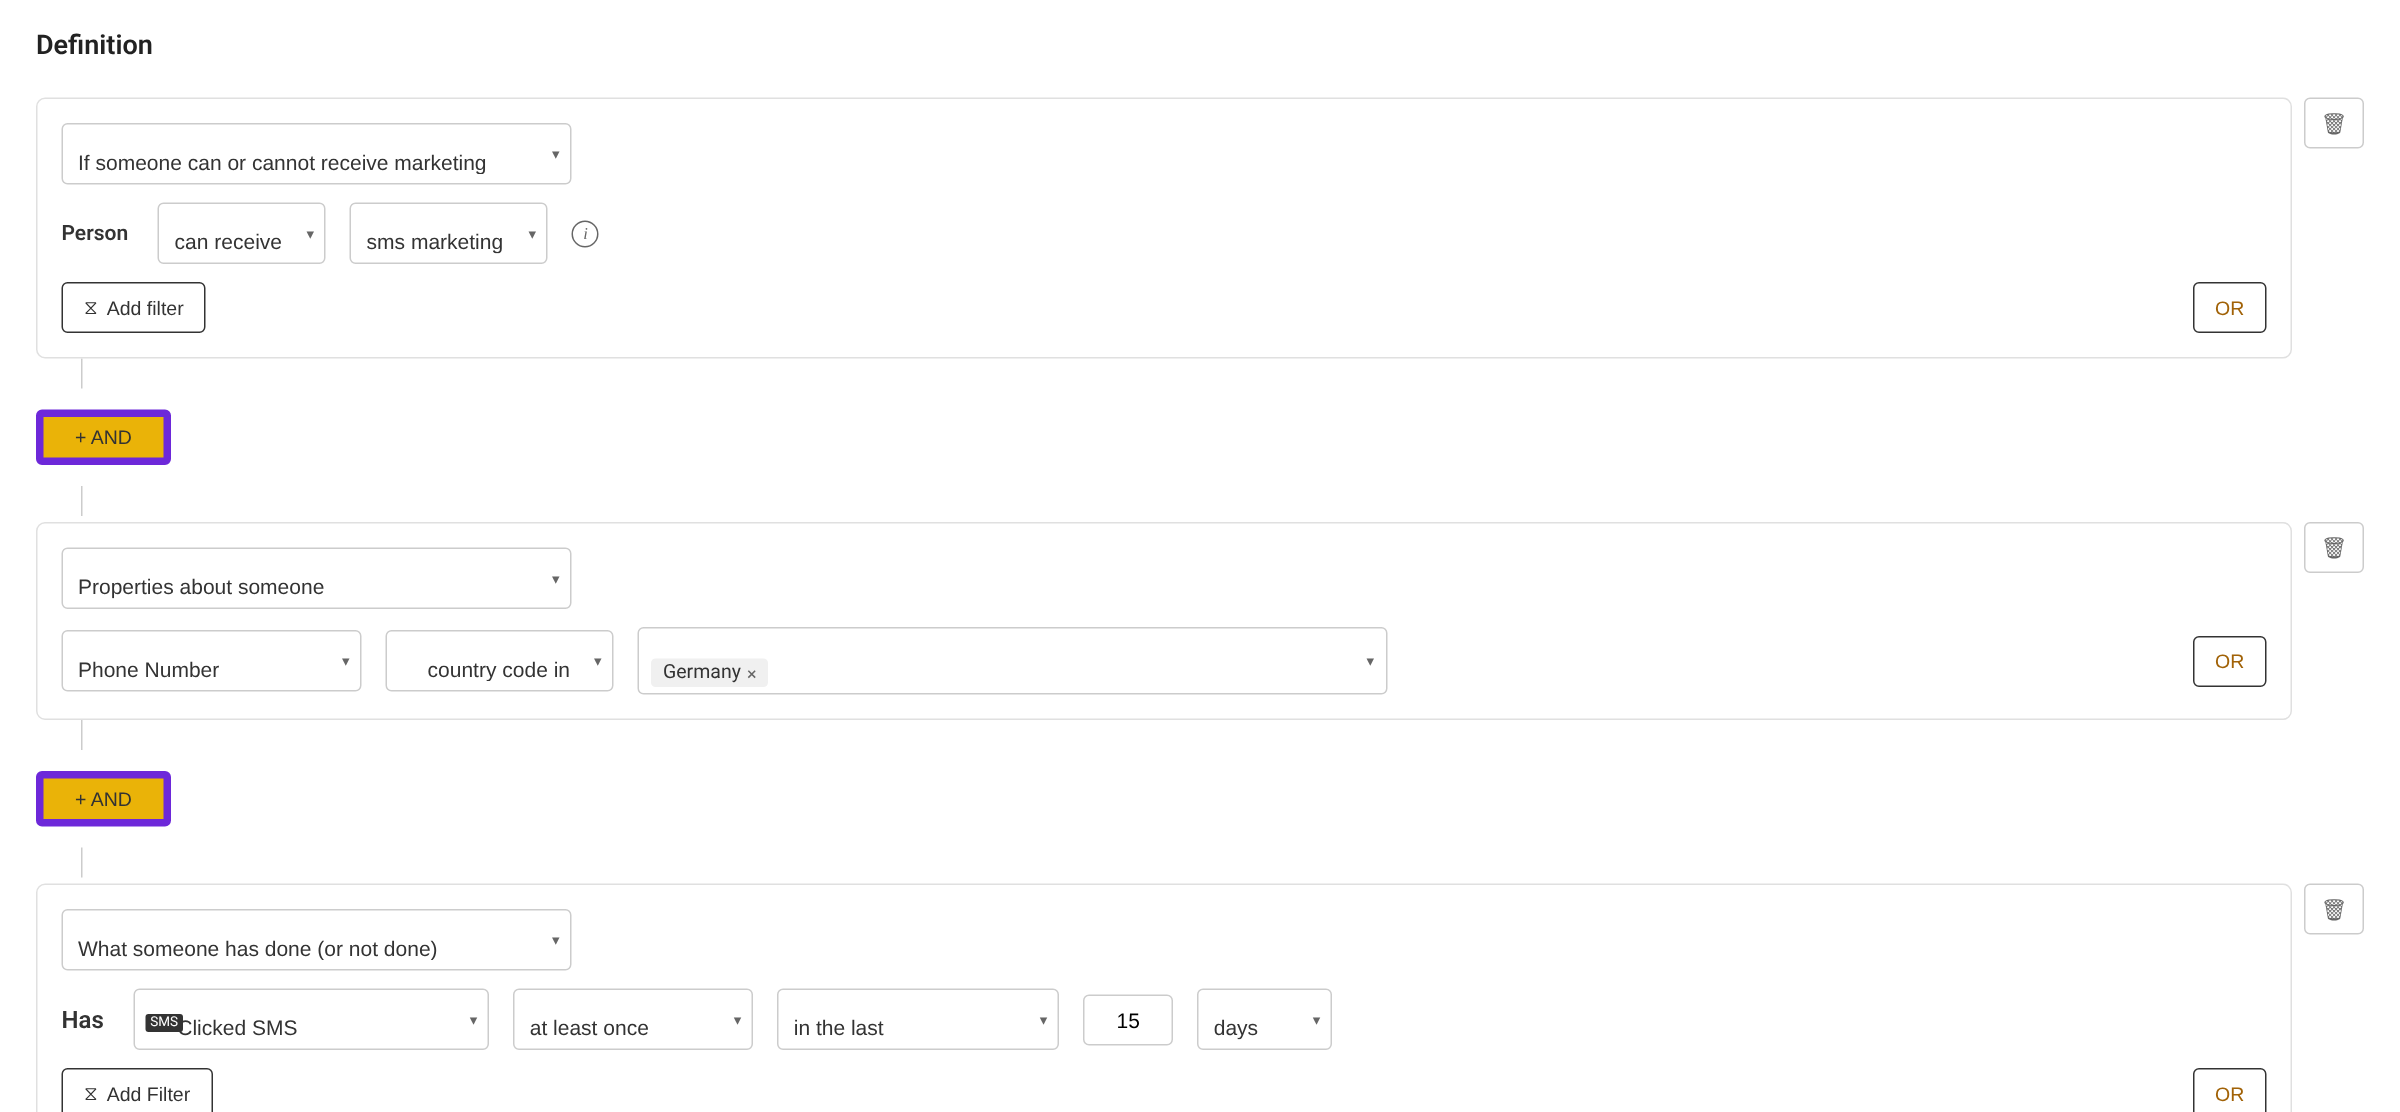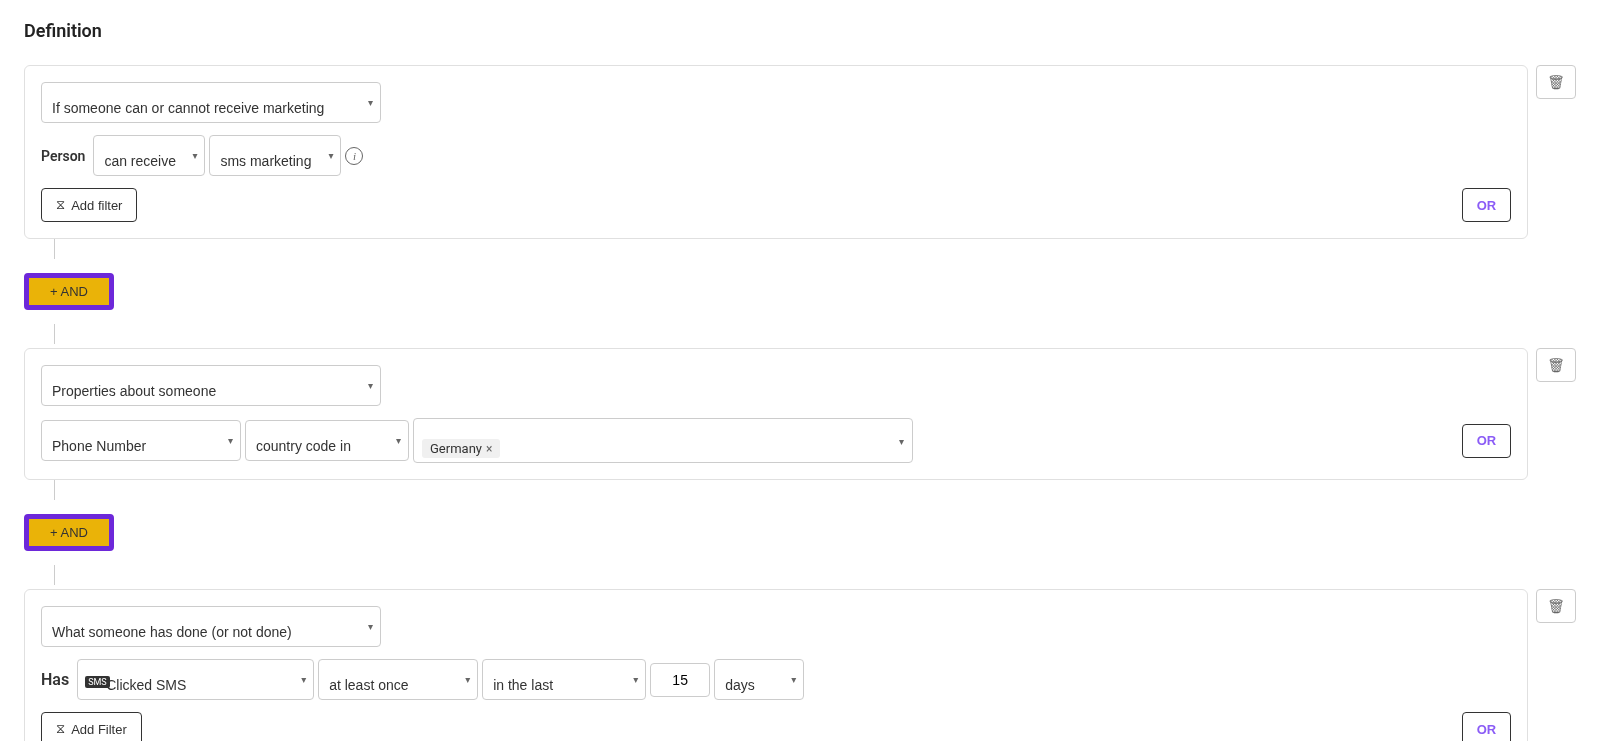--- a/index.html
+++ b/index.html
@@ -11,21 +11,21 @@
       padding: 20px 24px;
     }
     .page-title {
       font-size: 18px;
       font-weight: 600;
       margin-bottom: 24px;
     }
     .condition-row {
       display: flex;
       align-items: center;
-      gap: 4px;
+      gap: 16px;
       margin-bottom: 12px;
     }
     .condition-row:last-child {
       margin-bottom: 0;
     }
     .select-wrapper {
       position: relative;
       display: inline-flex;
       align-items: center;
     }
@@ -65,22 +65,22 @@
       justify-content: center;
       margin-left: auto;
     }
     .or-btn {
       border: 1px solid #333;
       border-radius: 4px;
       background: #fff;
       padding: 6px 14px;
       cursor: pointer;
       font-size: 13px;
-      font-weight: 700;
-      color: #8b5cf6;
+      font-weight: 400;
+      color: #a16207;
       min-height: 34px;
       display: flex;
       align-items: center;
       justify-content: center;
     }
     .add-filter-btn {
       border: 1px solid #333;
       border-radius: 4px;
       background: #fff;
       padding: 6px 14px;
@@ -298,21 +298,21 @@
     </div>
 
     <div class="condition-row">
       <div class="select-wrapper">
         <select style="width:200px;">
           <option>Phone Number</option>
         </select>
         <span class="chevron">▾</span>
       </div>
       <div class="select-wrapper">
-        <select style="width:164px;">
+        <select style="width:152px;text-align:right;">
           <option>country code in</option>
         </select>
         <span class="chevron">▾</span>
       </div>
 
       <div class="multi-select-box">
         <span class="germany-tag">
           <span>Germany</span>
           <span class="close">×</span>
         </span>
@@ -356,21 +356,21 @@
         </span>
         <span class="chevron">▾</span>
       </div>
       <div class="select-wrapper">
         <select style="width:160px;">
           <option>at least once</option>
         </select>
         <span class="chevron">▾</span>
       </div>
       <div class="select-wrapper">
-        <select style="width:164px;">
+        <select style="width:188px;">
           <option>in the last</option>
         </select>
         <span class="chevron">▾</span>
       </div>
       <input class="number-input" type="text" value="15" style="">
       <div class="select-wrapper">
         <select style="width:90px;">
           <option>days</option>
         </select>
         <span class="chevron">▾</span>

